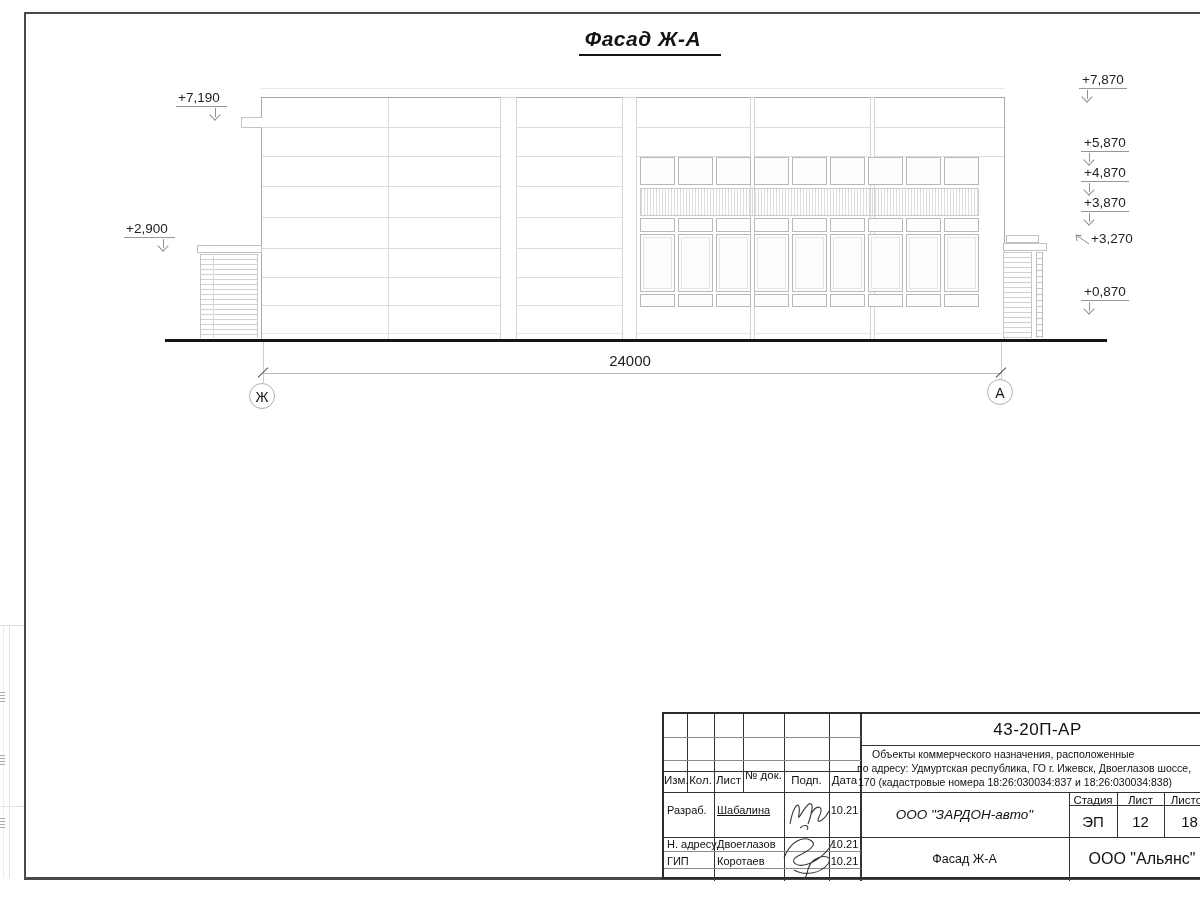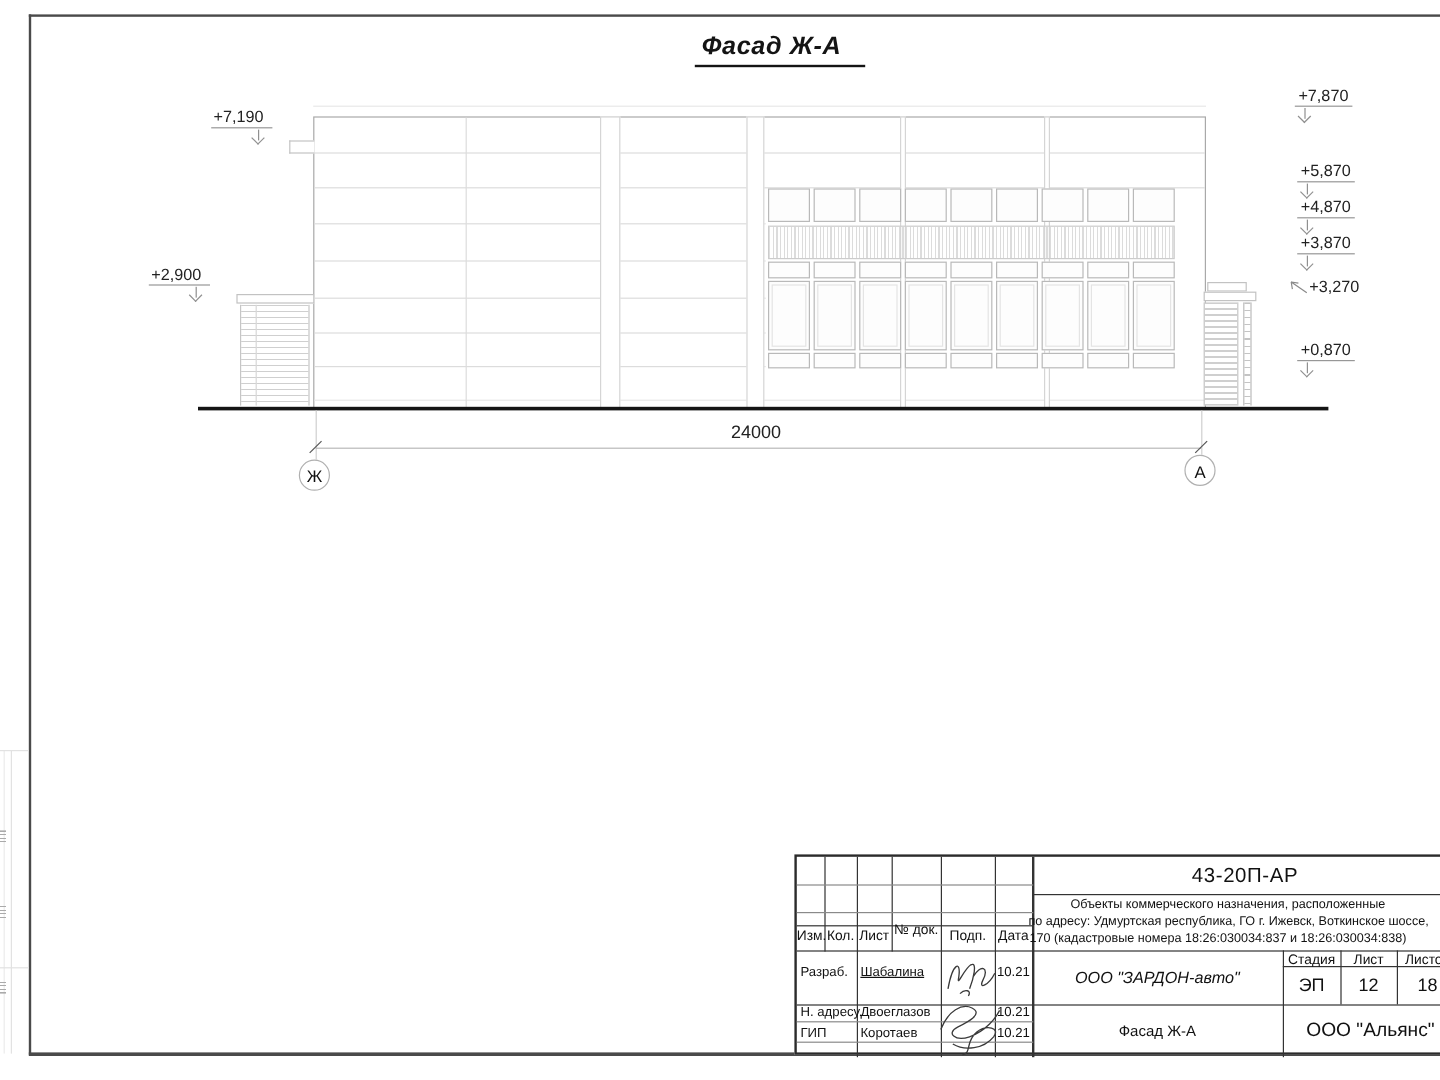--- a/index.html
+++ b/index.html
@@ -270,22 +270,22 @@
   <div class="cell rowtxt c" style="left:165px;top:141px;width:31px;">10.21</div>
 
   <svg class="sig" style="left:120px;top:80px;" width="48" height="42">
     <path d="M6 30 C10 8 17 6 15 20 C13 30 19 14 25 10 C31 7 27 22 24 30 M27 20 C33 9 41 12 35 23 C31 31 40 27 45 17 M16 34 C20 30 26 31 23 36" stroke="#3a3a3a" stroke-width="1.1" fill="none"></path>
   </svg>
   <svg class="sig" style="left:112px;top:116px;" width="62" height="50">
     <path d="M8 28 C14 12 26 6 34 10 C44 15 30 22 22 26 C12 31 20 38 32 34 C46 29 54 18 57 12 M18 40 C28 46 44 44 52 34 C58 26 46 24 38 30 C28 38 34 48 26 49" stroke="#3a3a3a" stroke-width="1.1" fill="none"></path>
   </svg>
 
   <div class="cell c docnum" style="left:196px;top:6px;width:355px;">43-20П-АР</div>
-  <div class="desc-line" style="left:228px;top:34px;">Объекты коммерческого назначения, расположенные</div>
-  <div class="desc-line" style="left:193px;top:48px;">по адресу: Удмуртская республика, ГО г. Ижевск, Воткинское шоссе,</div>
+  <div class="desc-line" style="left:208px;top:34px;">Объекты коммерческого назначения, расположенные</div>
+  <div class="desc-line" style="left:193px;top:48px;">по адресу: Удмуртская республика, ГО г. Ижевск, Двоеглазов шоссе,</div>
   <div class="desc-line" style="left:194px;top:62px;">170 (кадастровые номера 18:26:030034:837 и 18:26:030034:838)</div>
 
   <div class="cell c company" style="left:196px;top:93px;width:209px;">ООО "ЗАРДОН-авто"</div>
 
   <div class="cell c hdr" style="left:405px;top:80px;width:48px;">Стадия</div>
   <div class="cell c hdr" style="left:453px;top:80px;width:47px;">Лист</div>
   <div class="cell c hdr" style="left:500px;top:80px;width:51px;">Листов</div>
   <div class="cell c stageval" style="left:405px;top:99px;width:48px;">ЭП</div>
   <div class="cell c stageval" style="left:453px;top:99px;width:47px;">12</div>
   <div class="cell c stageval" style="left:500px;top:99px;width:51px;">18</div>

